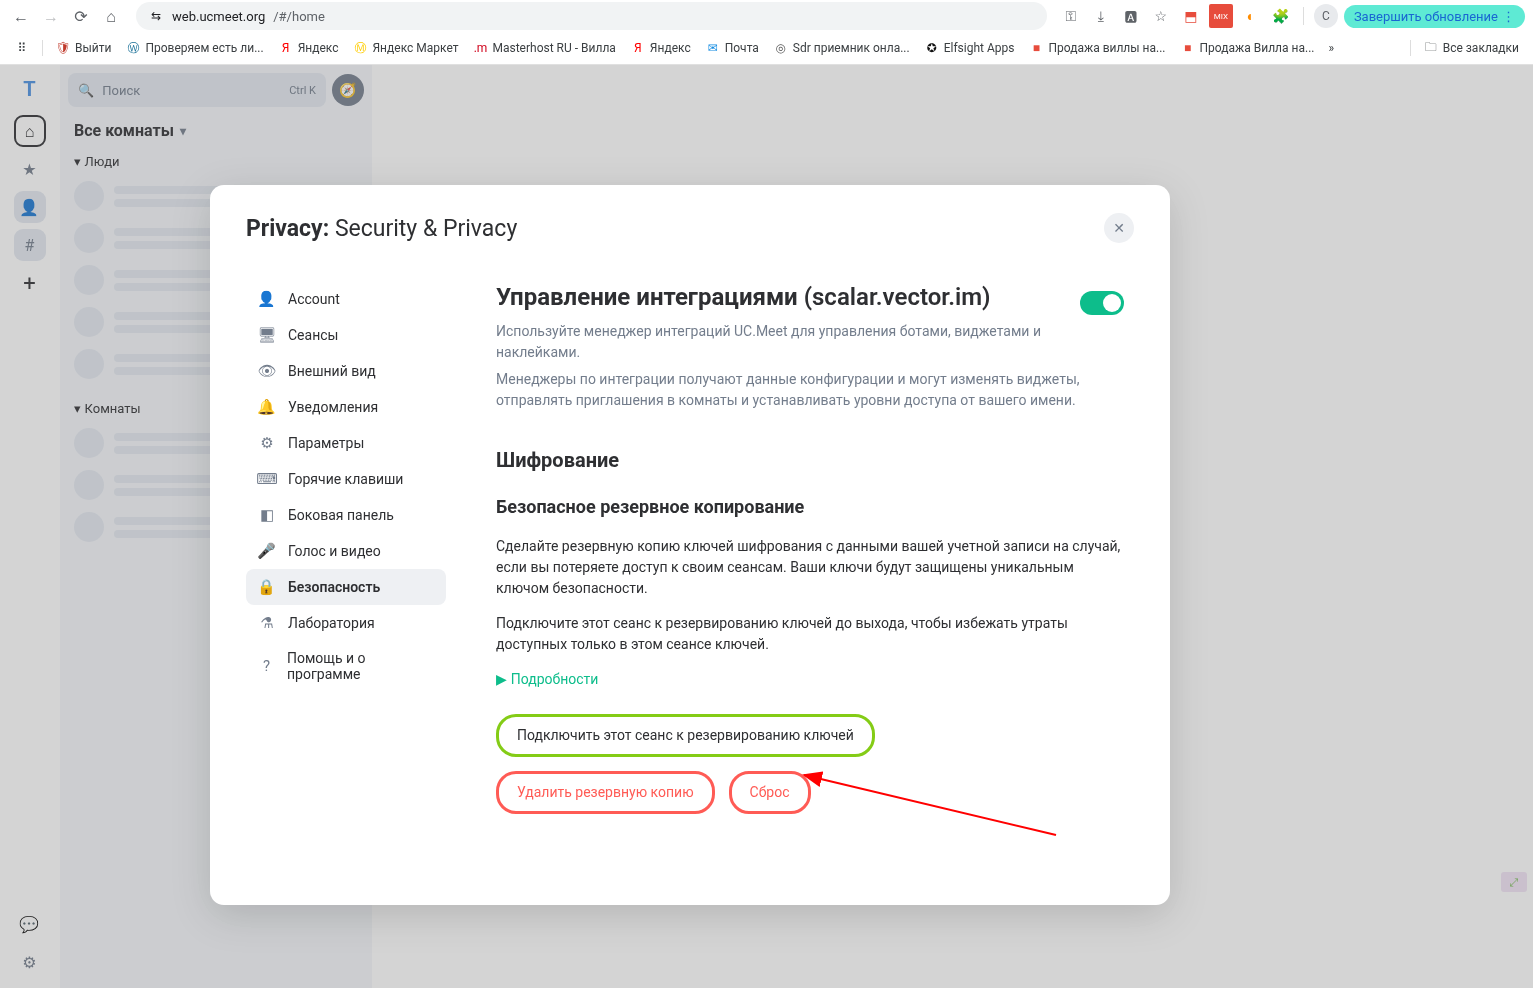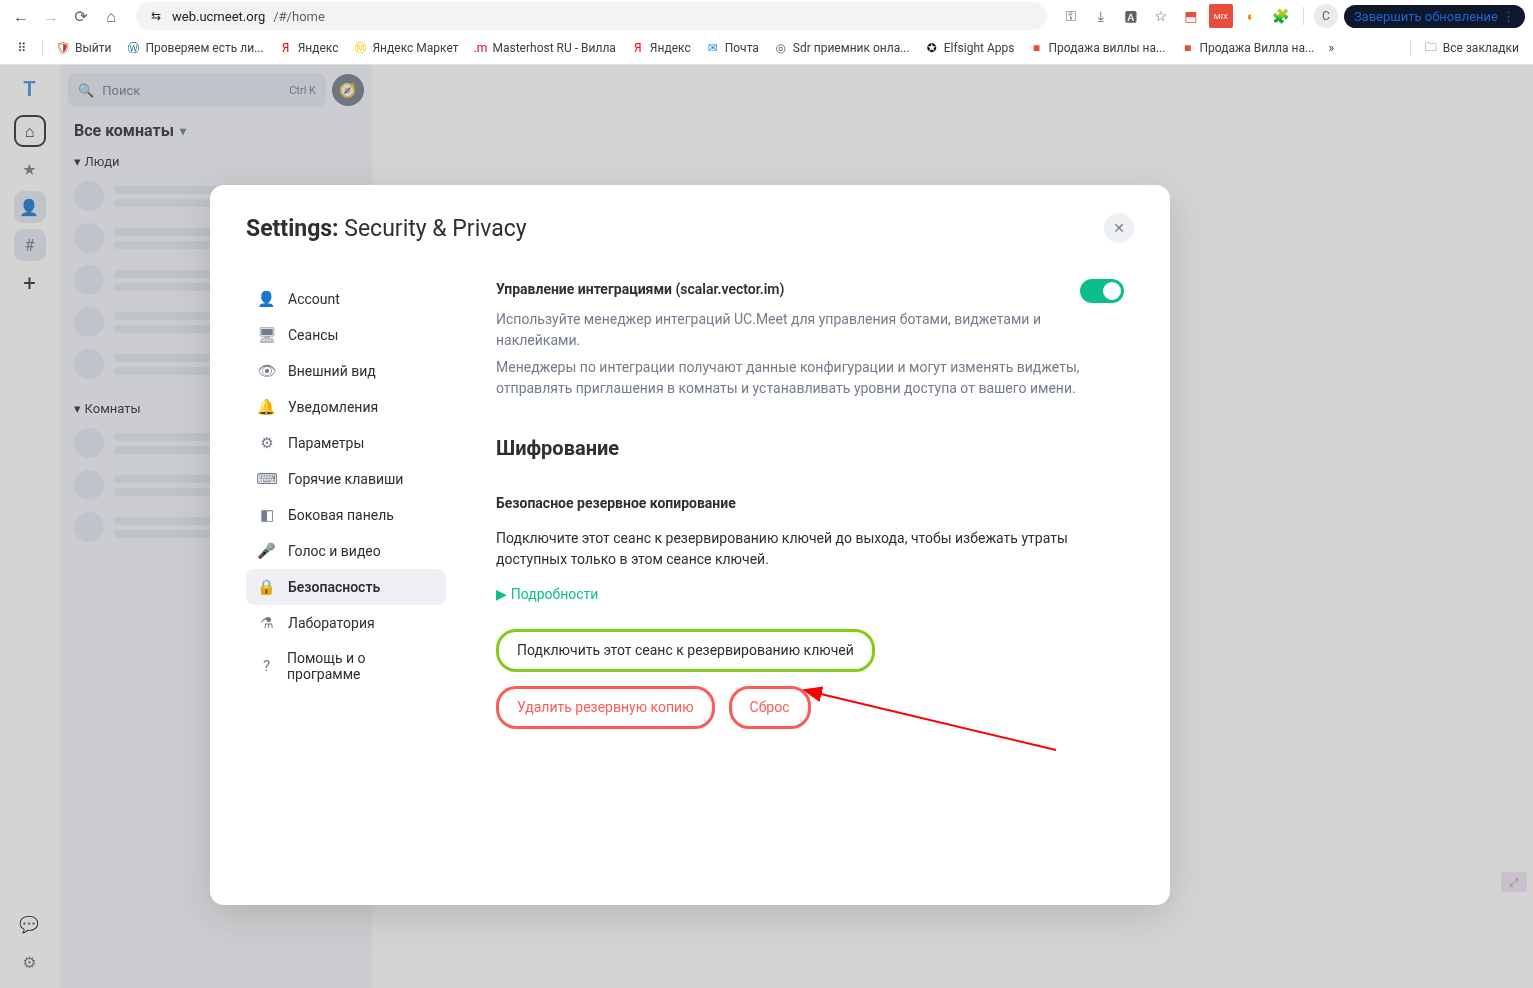--- a/index.html
+++ b/index.html
@@ -7,21 +7,21 @@
 
 
 .browser-chrome { height: 65px; border-bottom: 1px solid #e0e0e0; }
 .toolbar { display: flex; align-items: center; height: 32px; padding: 0 8px; gap: 4px; }
 .toolbar .tb-btn { width: 26px; height: 26px; display: flex; align-items: center; justify-content: center; border-radius: 50%; cursor: pointer; color: #5f6368; font-size: 16px; }
 .address-bar { flex: 1; height: 28px; background: #f1f3f4; border-radius: 14px; display: flex; align-items: center; padding: 0 12px; margin: 0 8px; font-size: 13px; color: #202124; gap: 8px; }
 .address-bar .site-icon { width: 16px; height: 16px; display: flex; align-items: center; justify-content: center; font-size: 12px; }
 .toolbar-right { display: flex; align-items: center; gap: 6px; }
 .toolbar-right .tb-icon { width: 24px; height: 24px; display: flex; align-items: center; justify-content: center; font-size: 14px; color: #5f6368; }
 .avatar-circ { width: 24px; height: 24px; border-radius: 50%; background: #e8eaed; display: flex; align-items: center; justify-content: center; font-size: 12px; color: #5f6368; }
-.update-btn { background: #0f172a; color: #1967d2; border-radius: 14px; padding: 4px 10px; font-size: 13px; cursor: pointer; display: flex; align-items: center; gap: 4px; }
+.update-btn { background: #5eead4; color: #1967d2; border-radius: 14px; padding: 4px 10px; font-size: 13px; cursor: pointer; display: flex; align-items: center; gap: 4px; }
 .bookmarks { display: flex; align-items: center; height: 32px; padding: 0 8px; gap: 2px; font-size: 12px; color: #3c4043; }
 .bm-item { display: flex; align-items: center; gap: 4px; padding: 3px 6px; border-radius: 3px; cursor: pointer; white-space: nowrap; }
 .bm-icon { width: 16px; height: 16px; display: flex; align-items: center; justify-content: center; font-size: 12px; border-radius: 3px; }
 .bm-spacer { flex: 1; }
 
 
 .app { display: flex; height: calc(100vh - 65px); position: relative; }
 .app-overlay { position: absolute; inset: 0; background: rgba(100,100,100,0.28); z-index: 5; }
 
 
@@ -55,27 +55,27 @@
 .modal-header { padding: 28px 36px 6px; display:flex; align-items:center; }
 .modal-title { font-size: 23px; color: #2e2f32; }
 .modal-title b { font-weight: 700; }
 .modal-close { margin-left:auto; width:30px;height:30px; border-radius:50%; background:#eef0f3; display:flex;align-items:center;justify-content:center; cursor:pointer; font-size:14px; color:#737d8c; }
 .modal-body { display:flex; flex:1; padding: 10px 36px 28px; gap: 20px; overflow:hidden; }
 .settings-nav { width: 200px; padding-top: 22px; }
 .set-item { display:flex;align-items:center;gap:12px; padding:9px 12px; border-radius: 8px; cursor:pointer; font-size:14px; color:#2e2f32; }
 .set-item.active { background:#eef0f3; font-weight:600; }
 .set-item .si-icon { width:18px; display:flex;align-items:center;justify-content:center; color:#737d8c; font-size:15px; }
 .settings-content { flex:1; overflow-y:auto; padding: 20px 10px 0 30px; line-height: 1.5; }
-.sc-h1 { font-size:14px; font-weight:700; display:flex; align-items:flex-start; }
+.sc-h1 { font-size:24px; font-weight:700; display:flex; align-items:flex-end; }
 .sc-h1 .hostpart { font-weight:600; }
 .toggle { margin-left:auto; width:44px;height:24px;background:#0dbd8b;border-radius:12px;position:relative; cursor:pointer; }
 .toggle::after { content:""; position:absolute; right:3px; top:3px; width:18px;height:18px;background:#fff;border-radius:50%; }
 .sc-p { color:#737d8c; font-size:14px; margin-top: 6px; }
 .sc-h2 { font-size:20px; font-weight:700; margin-top: 34px; }
-.sc-h3 { font-size:14px; font-weight:700; margin-top: 30px; }
+.sc-h3 { font-size:18px; font-weight:700; margin-top: 18px; }
 .sc-body { color:#2e2f32; font-size:14px; margin-top:16px; }
 .sc-body2 { color:#2e2f32; font-size:14px; margin-top:14px; }
 .details { color:#0dbd8b; font-size:14px; margin-top:14px; cursor:pointer; display:flex;align-items:center;gap:4px; }
 .btn-row { display:flex; gap:14px; margin-top:24px; }
 .btn { border:3px solid #84cc16; background:#fff; border-radius:20px; padding:8px 18px; font-size:14px; cursor:pointer; }
 .btn.danger { border-color:#ff5b55; color:#ff5b55; }
 .arrow-annot { position:absolute; pointer-events:none; }
 
 
 .br-tag { position: fixed; right: 6px; bottom: 96px; width: 26px; height: 20px; background: #f1e4f5; border-radius: 3px; display:flex;align-items:center;justify-content:center; font-size:11px; color:#7b5; }
@@ -271,21 +271,21 @@
             <div class="skel-line skel-b"></div>
           </div>
         </div>
       </div>
   </div>
 
   <div class="main"></div>
 
   <div class="modal">
     <div class="modal-header">
-      <div class="modal-title"><b>Settings:</b><span> Security &amp; Privacy</span></div>
+      <div class="modal-title"><b>Privacy:</b><span> Security &amp; Privacy</span></div>
       <div class="modal-close">
           <span>✕</span>
         </div>
     </div>
     <div class="modal-body">
       <div class="settings-nav" id="settings-nav">
           <div class="set-item">
             <span class="si-icon">👤</span>
             <span>Account</span>
           </div>
@@ -333,20 +333,21 @@
       <div class="settings-content">
         <div class="sc-h1">
           <span><span>Управление интеграциями </span><span class="hostpart">(scalar.vector.im)</span></span>
           <div class="toggle"></div>
         </div>
         <div class="sc-p">Используйте менеджер интеграций UC.Meet для управления ботами, виджетами и наклейками.</div>
         <div class="sc-p">Менеджеры по интеграции получают данные конфигурации и могут изменять виджеты, отправлять приглашения в комнаты и устанавливать уровни доступа от вашего имени.</div>
 
         <div class="sc-h2">Шифрование</div>
         <div class="sc-h3">Безопасное резервное копирование</div>
+        <div class="sc-body">Сделайте резервную копию ключей шифрования с данными вашей учетной записи на случай, если вы потеряете доступ к своим сеансам. Ваши ключи будут защищены уникальным ключом безопасности.</div>
         <div class="sc-body2">Подключите этот сеанс к резервированию ключей до выхода, чтобы избежать утраты доступных только в этом сеансе ключей.</div>
         <div class="details">
             <span>▶</span>
             <span>Подробности</span>
           </div>
 
         <div class="btn-row">
           <div class="btn"><span>Подключить этот сеанс к резервированию ключей</span></div>
         </div>
         <div class="btn-row" style="margin-top:14px;position:relative">

